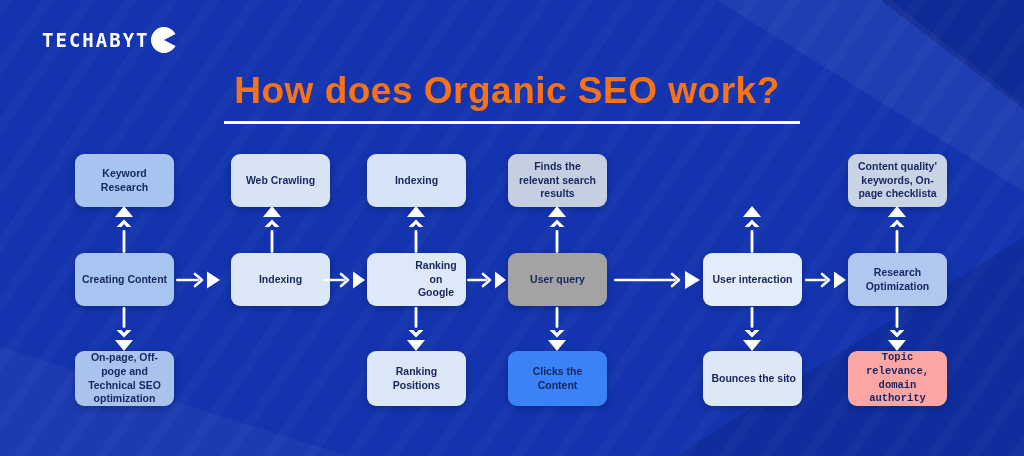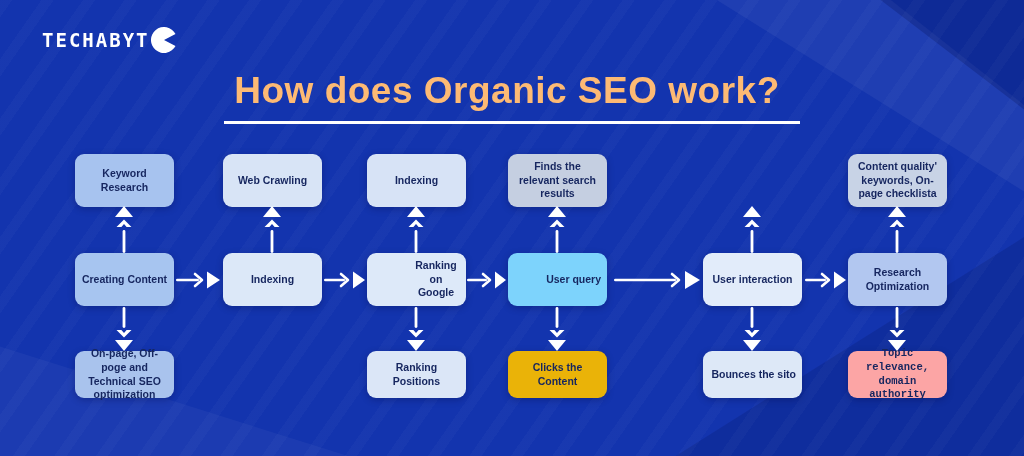--- a/index.html
+++ b/index.html
@@ -24,36 +24,36 @@
 
   .logo{position:absolute;left:42px;top:27px;display:flex;align-items:center;gap:3px;}
   .logo-text{
     color:#fff;font-family:"DejaVu Sans Mono", monospace;font-weight:bold;
     font-size:19px;letter-spacing:2px;
   }
   .logo-icon{display:block;margin-left:-2px;}
 
   .title-wrap{position:absolute;left:0;right:0;top:70px;text-align:center;}
   .title{
-    display:inline-block;color:#fdba74;font-size:37px;font-weight:800;letter-spacing:.5px;
+    display:inline-block;color:#f97316;font-size:37px;font-weight:800;letter-spacing:.5px;
     padding:0 20px 9px 10px;border-bottom:3px solid #fff;
   }
 
   .node{
     position:absolute;display:flex;align-items:center;justify-content:center;
     border-radius:9px;text-align:center;
     color:#16265f;font-size:10.5px;font-weight:600;line-height:1.3;
     padding:4px 6px;box-sizing:border-box;
     box-shadow:0 2px 7px rgba(0,8,55,.28);
     width:99px;
   }
   .r-top{top:154px;height:53px;}
   .r-mid{top:253px;height:53px;}
-  .r-bot{top:351px;height:47px;}
-  .c1{left:75px;} .c2{left:223px;} .c3{left:367px;}
+  .r-bot{top:351px;height:55px;}
+  .c1{left:75px;} .c2{left:231px;} .c3{left:367px;}
   .c4{left:508px;} .c5{left:703px;} .c6{left:848px;}
 
   .arrow{position:absolute;}
   .arrow svg{display:block;}
   .av{width:24px;}
   
   .ax-c1{left:112px;} .ax-c2{left:260px;} .ax-c3{left:404px;}
   .ax-c4{left:545px;} .ax-c5{left:740px;} .ax-c6{left:885px;}
   .ay-up{top:206px;} .ay-down{top:307px;}
   
@@ -105,24 +105,24 @@
   <div class="node r-mid c3" style="background-color: rgb(221, 233, 249); padding-left: 45px;">
     <span>Ranking on Google</span>
     </div>
   <div class="node r-bot c3" style="background-color: rgb(219, 230, 247);">
     <span>Ranking Positions</span>
     </div>
 
   <div class="node r-top c4" style="background-color: rgb(197, 207, 225); padding-left: 6px;">
     <span>Finds the relevant search results</span>
     </div>
-  <div class="node r-mid c4" style="background-color: #7dd3fc; justify-content: flex-end;">
+  <div class="node r-mid c4" style="background-color: #a3a3a3;">
     <span>User query</span>
     </div>
-  <div class="node r-bot c4" style="background-color: #eab308; justify-content: flex-end;">
+  <div class="node r-bot c4" style="background-color: #3b82f6; justify-content: flex-end;">
     <span>Clicks the Content</span>
     </div>
 
   <div class="node r-mid c5" style="background-color: rgb(226, 236, 250);">
     <span>User interaction</span>
     </div>
   <div class="node r-bot c5" style="background-color: rgb(221, 232, 247); justify-content: flex-end;">
     <span>Bounces the sito</span>
     </div>
 

